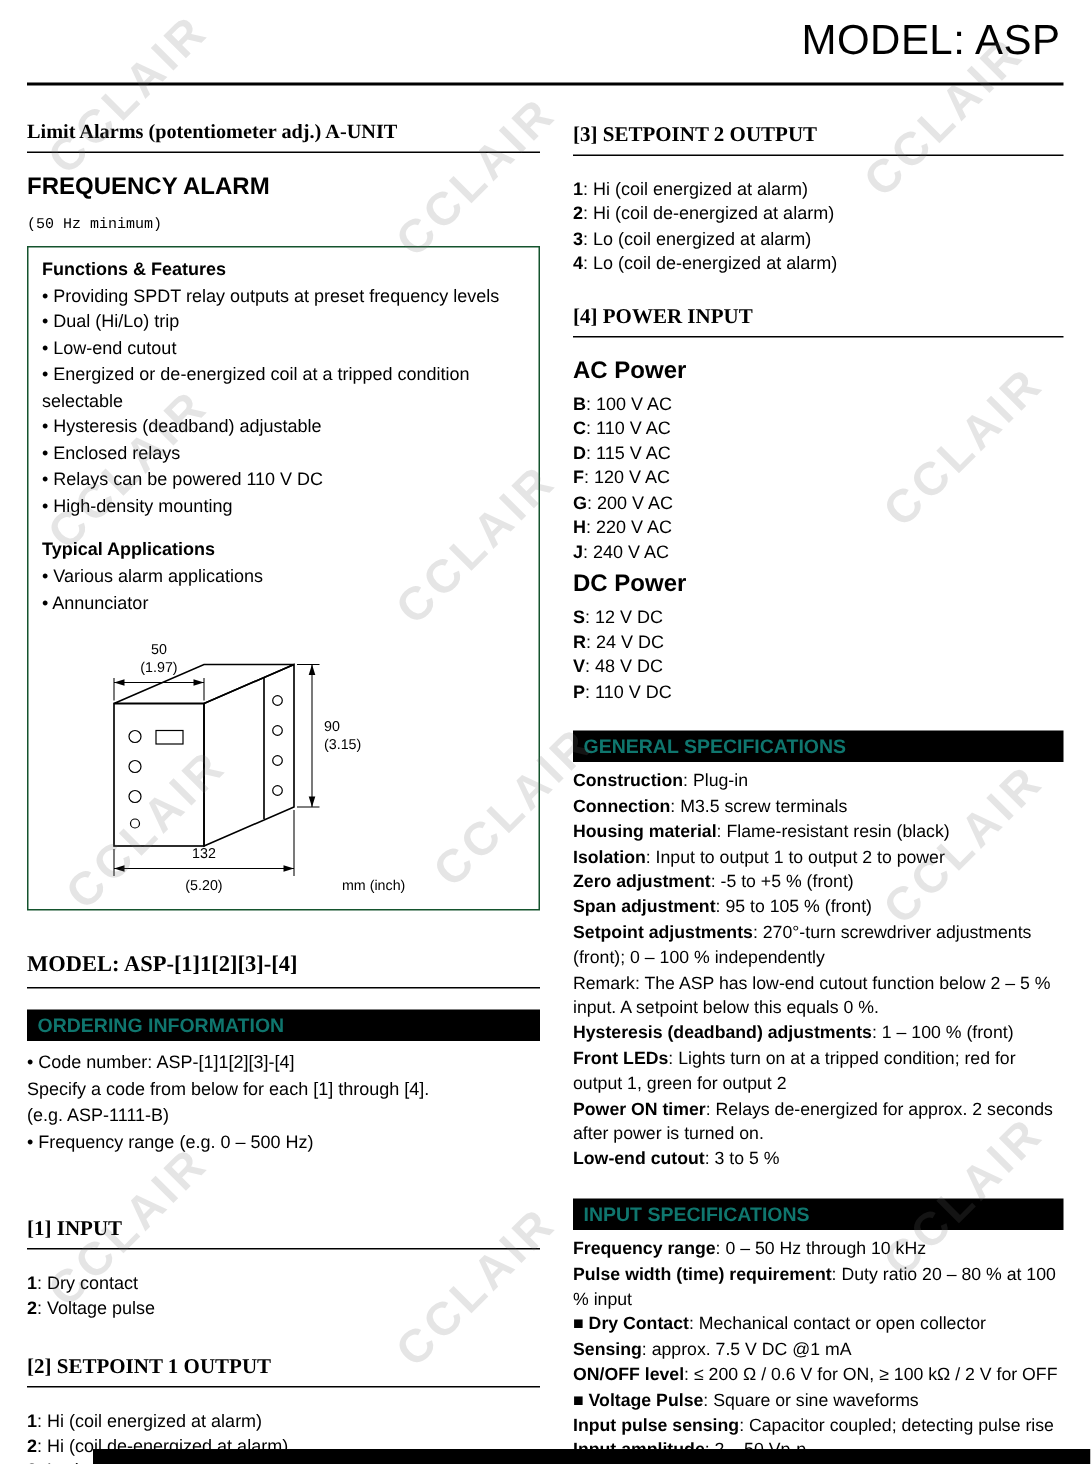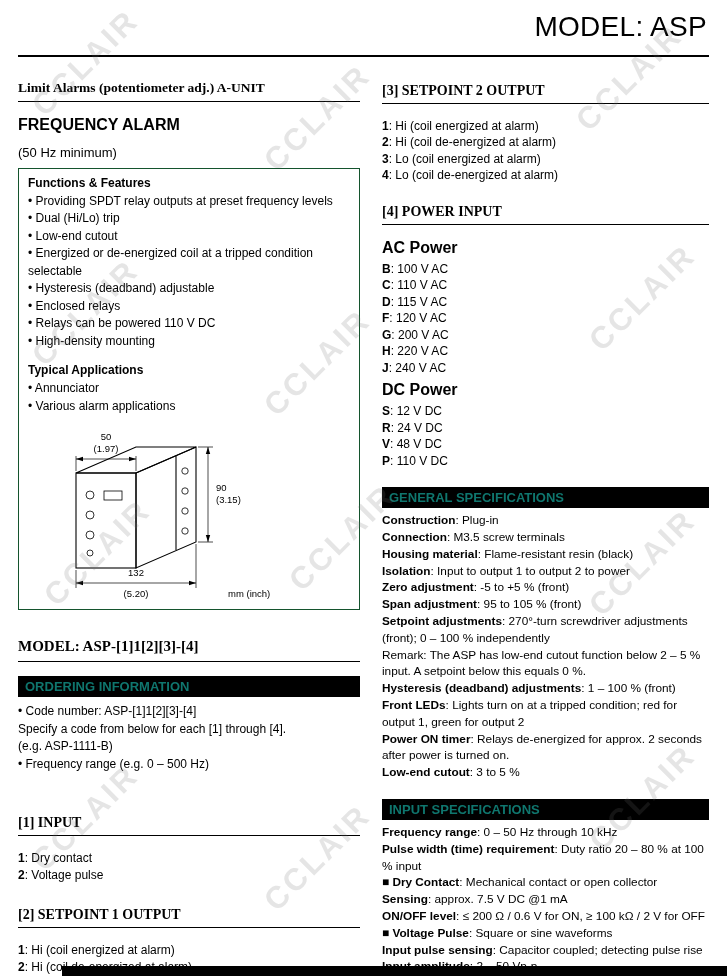--- a/index.html
+++ b/index.html
@@ -21,21 +21,21 @@
   .model-title { text-align: right; font-size: 28px; letter-spacing: .3px; padding-right: 2px; line-height: 1.1; }
   .top-rule { border-bottom: 2.5px solid #000; margin-top: 12px; }
 
   .columns { position: relative; z-index: 1; display: flex; gap: 22px; padding-top: 12px; }
   .col-left  { width: 342px; flex: 0 0 342px; }
   .col-right { width: 327px; flex: 0 0 327px; }
 
   .ruled { border-bottom: 1px solid #000; font-family: Liberation Serif, serif; }
   .unit-heading { font-size: 13.5px; font-weight: bold; padding-bottom: 5px; }
   .product-title { font-size: 16px; font-weight: bold; margin-top: 14px; }
-  .product-note { font-size: 13px; margin-top: 2px; }
+  .product-note { font-size: 10px; margin-top: 2px; font-family: Liberation Mono, monospace; }
 
   .feature-box { border: 1px solid #14532d; margin-top: 8px; padding: 7px 9px 4px 9px; }
   .box-title { font-size: 12px; font-weight: bold; margin-bottom: 3px; }
   .apps-title { margin-top: 13px; }
   .bullet-line { font-size: 12px; line-height: 17.5px; }
   .diagram-wrap { margin: 8px 0 0 10px; }
 
   .model-heading { font-size: 15px; font-weight: bold; margin-top: 28px; padding-bottom: 6px; }
 
   .bar-heading {
@@ -117,23 +117,23 @@
             <div class="bullet-line">• Enclosed relays</div>
 
             <div class="bullet-line">• Relays can be powered 110 V DC</div>
 
             <div class="bullet-line">• High-density mounting</div>
           </div>
 
         <div class="box-title apps-title">Typical Applications</div>
         <div class="bullet-list">
 
+            <div class="bullet-line">• Various alarm applications</div>
+
             <div class="bullet-line">• Annunciator</div>
-
-            <div class="bullet-line">• Various alarm applications</div>
           </div>
 
         <div class="diagram-wrap">
           <svg class="dim-svg" width="300" height="178" viewBox="0 0 300 178">
 
             <g stroke="#000" stroke-width="1.1" fill="none">
               <rect x="38" y="50" width="60" height="95"></rect>
               <polygon points="38,50 98,24 158,24 98,50"></polygon>
               <polygon points="98,50 158,24 158,119 98,145"></polygon>
               <line x1="138" y1="33" x2="138" y2="127"></line>

